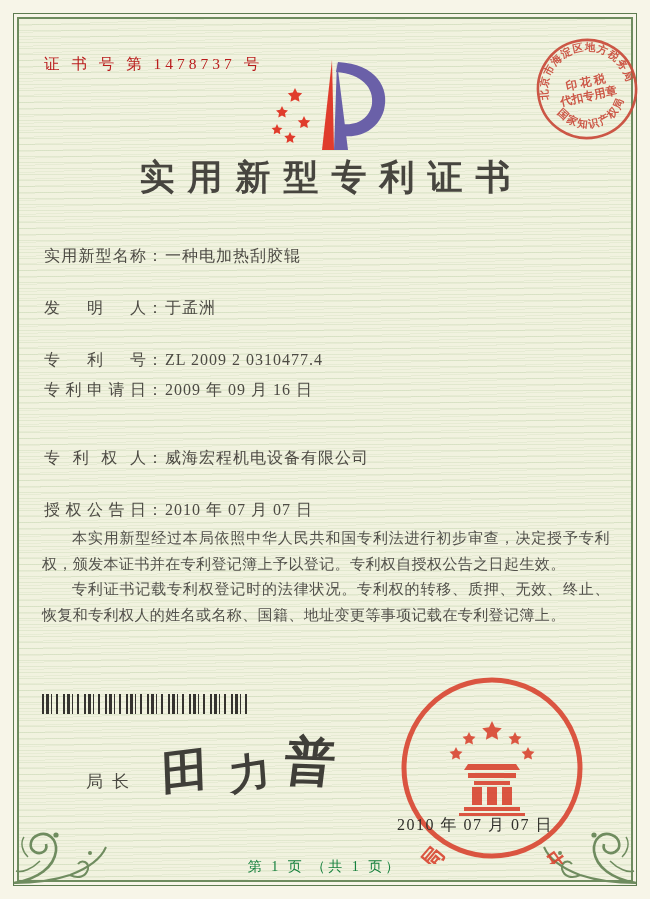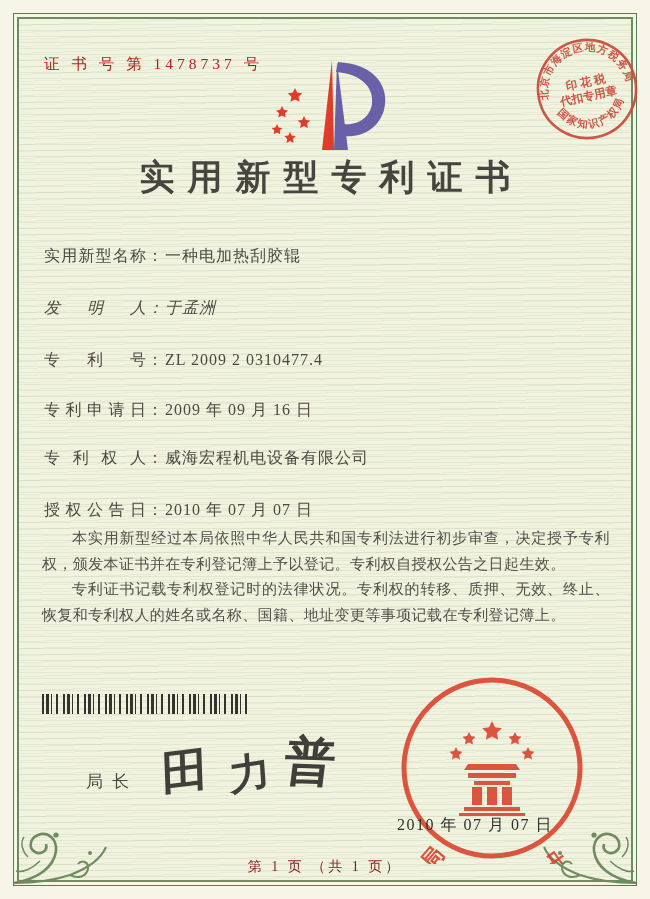--- a/index.html
+++ b/index.html
@@ -43,22 +43,22 @@
   }
 
   .fields { position:absolute; left:44px; top:0; width:560px; }
   .field-row { position:absolute; left:0; font-size:16px; color:#4c4a43; white-space:nowrap; }
   .field-row .lbl {
     display:inline-block; width:102px; vertical-align:bottom;
     text-align:justify; text-align-last:justify;
   }
   .field-row .colon { margin:0 2px 0 1px; }
   .field-row .val { letter-spacing:1px; }
-  .row0 { top:246px; } .row1 { top:298px;font-style:italic; } .row2 { top:350px; }
-  .row3 { top:400px; } .row4 { top:448px; } .row5 { top:500px; }
+  .row0 { top:246px; } .row1 { top:298px; } .row2 { top:350px; }
+  .row3 { top:380px; } .row4 { top:448px; } .row5 { top:500px; }
 
   .paragraphs { position:absolute; left:42px; top:526px; width:568px; }
   .paragraphs p {
     font-size:15px; line-height:25.5px; color:#51504a;
     text-indent:2em; letter-spacing:0.4px; text-align:justify;
   }
 
   .barcode {
     position:absolute; left:42px; top:694px; width:209px; height:20px;
     background:repeating-linear-gradient(90deg,
@@ -81,21 +81,21 @@
   .signature .ch1 { left:84px;  top:24px; font-size:41px; transform:rotate(-9deg); }
   .signature .ch2 { left:138px; top:6px;  font-size:51px; transform:rotate(2deg); }
 
   .main-seal { position:absolute; left:396px; top:672px; width:192px; height:192px; opacity:.88; }
   .grant-date {
     position:absolute; left:397px; top:815px; z-index:5;
     font-size:16px; letter-spacing:1.5px; color:#30302b;
   }
   .footer {
     position:absolute; left:0; top:858px; width:100%;
-    text-align:center; font-size:14px; letter-spacing:3px; color:#7f1d1d;
+    text-align:center; font-size:14px; letter-spacing:3px; color:#15803d;
   }
 </style>
 </head>
 <body>
 
 <div class="paper"></div>
 
 <div class="frame-outer"></div>
 <div class="frame-inner"></div>
 

